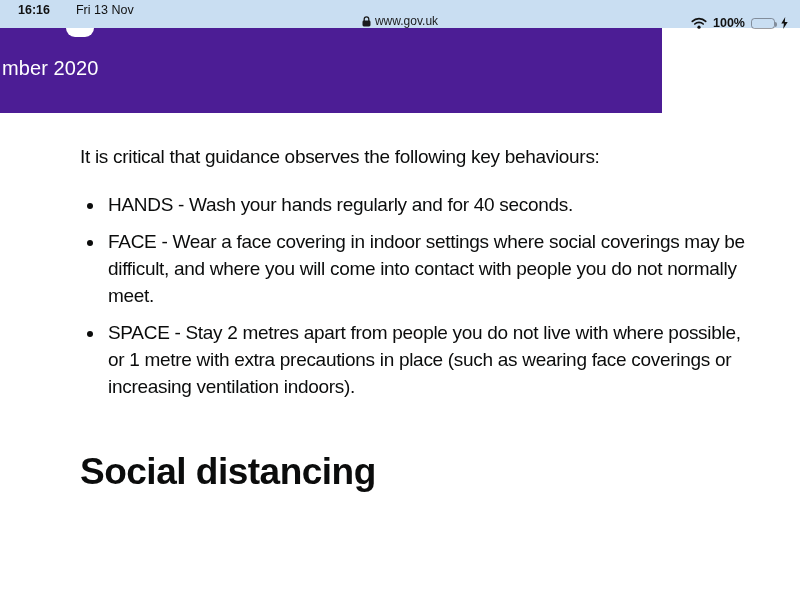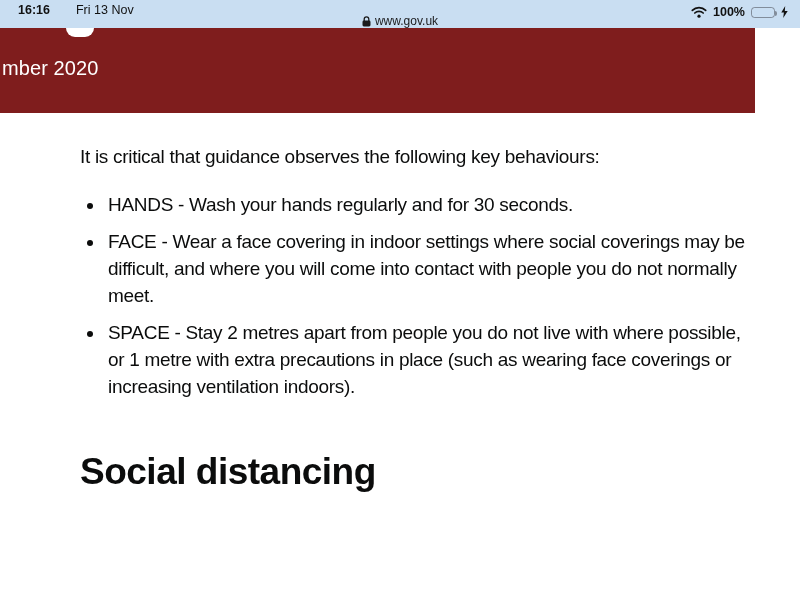--- a/index.html
+++ b/index.html
@@ -17,21 +17,21 @@
     background: #c9def2;
     z-index: 5;
   }
   .status-left {
     position: absolute; top: 3px; left: 18px;
     font-size: 12.5px; color: #111; display: flex; gap: 26px; align-items: center;
   }
   .status-time { font-weight: 700; }
   .status-date { font-weight: 400; }
   .status-right {
-    position: absolute; top: 5px; right: 12px;
+    position: absolute; top: 16px; right: 12px;
     display: flex; align-items: center; gap: 6px;
     font-size: 12.5px; color: #111;
   }
   .battery-percent { font-weight: 600; }
   .battery-shell {
     width: 24px; height: 11px;
     border: 1px solid rgba(60,60,67,0.5);
     border-radius: 3.5px;
     padding: 1px;
     position: relative;
@@ -45,22 +45,22 @@
   }
   .url-chip {
     position: absolute; top: 14px; left: 0; width: 800px; height: 14px;
     display: flex; align-items: center; justify-content: center; gap: 4px;
     font-size: 12px; color: #1b1b1d;
     cursor: pointer;
   }
 
   
   .masthead {
-    position: absolute; top: 28px; left: 0; width: 755px; height: 85px;
-    background: #7f1d1d;
+    position: absolute; top: 28px; left: 0; width: 662px; height: 85px;
+    background: #4c1d95;
     overflow: hidden;
   }
   .partial-letter {
     position: absolute; top: 0; left: 66px;
     width: 28px; height: 9px;
     background: #ffffff;
     border-radius: 0 0 14px 14px;
   }
   .partial-date {
     position: absolute; top: 29px; left: 2px;
@@ -139,20 +139,20 @@
   <div class="partial-date">mber 2020</div>
 </div>
 
 <div class="content">
 
 
 
   <p>It is critical that guidance observes the following key behaviours:</p>
 
   <ul>
-    <li>HANDS - Wash your hands regularly and for 30 seconds.</li>
+    <li>HANDS - Wash your hands regularly and for 40 seconds.</li>
     <li>FACE - Wear a face covering in indoor settings where social coverings may be difficult, and where you will come into contact with people you do not normally meet.</li>
     <li>SPACE - Stay 2 metres apart from people you do not live with where possible, or 1 metre with extra precautions in place (such as wearing face coverings or increasing ventilation indoors).</li>
   </ul>
 
   <h2 class="section-heading">Social distancing</h2>
 
 </div>
 
 </body></html>

